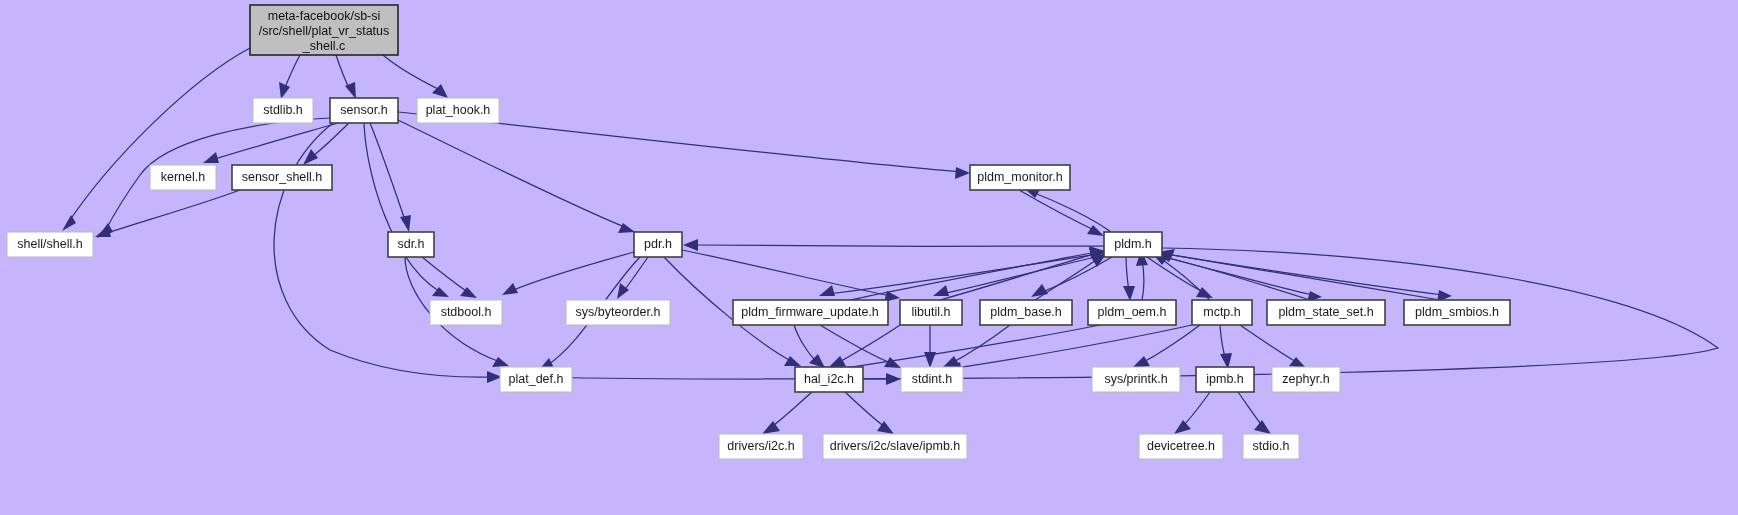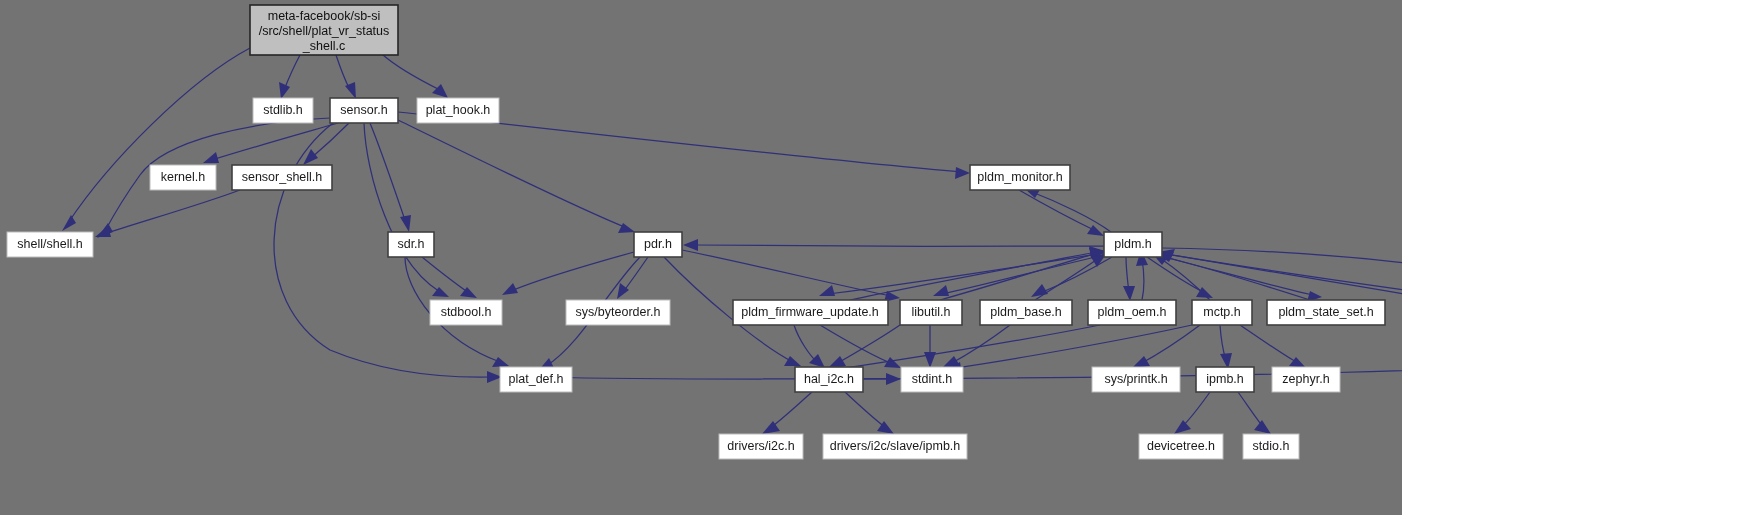--- a/index.html
+++ b/index.html
@@ -2,23 +2,23 @@
 <html><head>
 <meta charset="utf-8">
 <style>
   html, body {
     margin: 0;
     padding: 0;
     background: #ffffff;
   }
   #graph-root {
     position: relative;
-    width: 1402px;
+    width: 1738px;
     height: 515px;
-    background: #737373;
+    background: #c4b5fd;
     font-family: "Liberation Sans", sans-serif;
     overflow: hidden;
   }
   svg#graph-canvas {
     position: absolute;
     left: 0;
     top: 0;
     width: 1738px;
     height: 515px;
     display: block;

